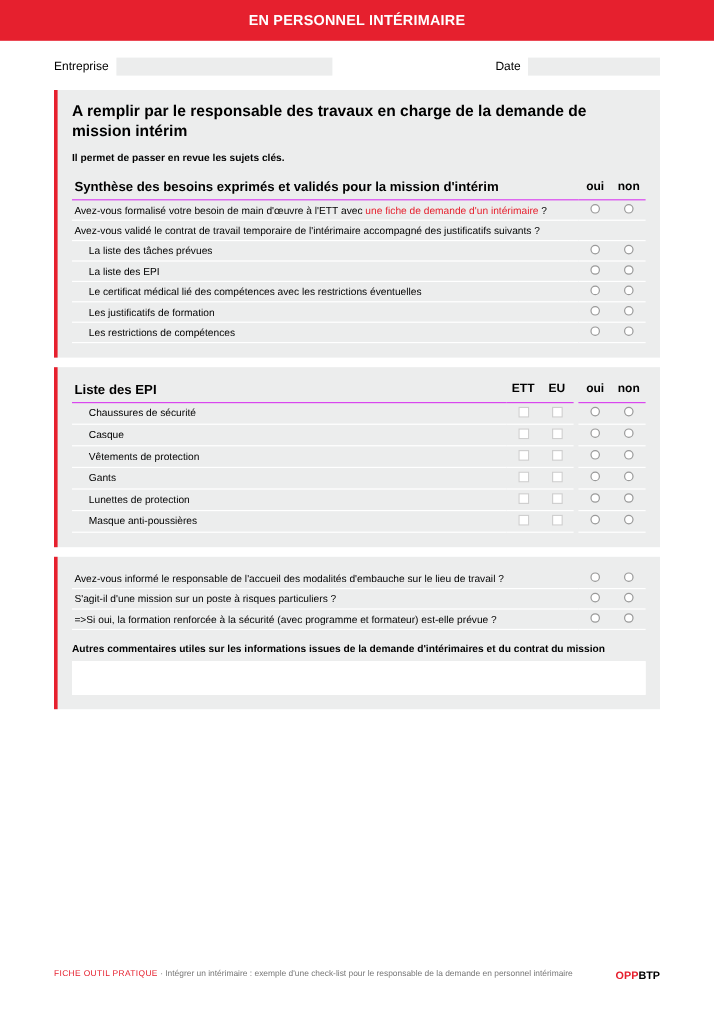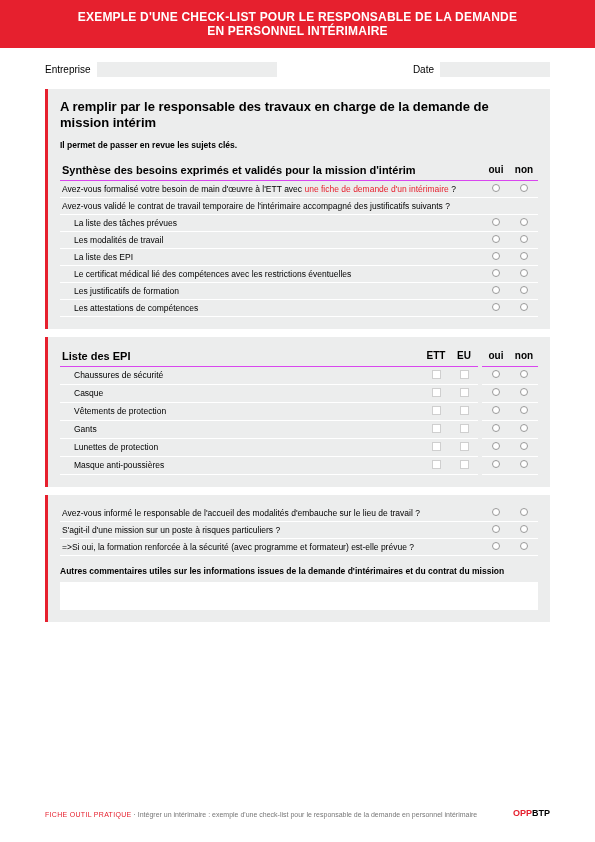--- a/index.html
+++ b/index.html
@@ -109,33 +109,31 @@
     width: 100%;
   }
 
   .footer {
     position: absolute;
     bottom: 24px;
     left: 45px;
     right: 45px;
     display: flex;
     justify-content: space-between;
-    align-items: flex-end;
     font-size: 7px;
   }
   .footer-left { color: #777; }
   .footer-left .red { color: #e6202e; letter-spacing: .3px; }
   .footer-right { font-weight: bold; font-size: 9px; }
   .footer-right .o { color: #e6202e; }
 </style>
 </head>
 <body>
 
 <div class="header-band">
-  <div>EXEMPLE D'UNE CHECK-LIST POUR LE RESPONSABLE DE LA DEMANDE</div>
   <div>EN PERSONNEL INTÉRIMAIRE</div>
 </div>
 
 <div class="content">
 
   <div class="meta-row">
     <div class="meta-field">
       <span>Entreprise</span>
       <input class="entreprise-input" value="" style="">
     </div>
@@ -167,41 +165,36 @@
         <td class="label">Avez-vous validé le contrat de travail temporaire de l'intérimaire accompagné des justificatifs suivants ?</td>
         <td class="col"></td>
             <td class="col"></td>
       </tr>
       <tr class="indent">
         <td class="label">La liste des tâches prévues</td>
         <td class="col"><span class="radio-dot"></span></td>
         <td class="col"><span class="radio-dot"></span></td>
       </tr>
       <tr class="indent">
-        <td class="label">Les modalités de travail</td>
-        <td class="col"><span class="radio-dot"></span></td>
-        <td class="col"><span class="radio-dot"></span></td>
-      </tr>
-      <tr class="indent">
         <td class="label">La liste des EPI</td>
         <td class="col"><span class="radio-dot"></span></td>
         <td class="col"><span class="radio-dot"></span></td>
       </tr>
       <tr class="indent">
         <td class="label">Le certificat médical lié des compétences avec les restrictions éventuelles</td>
         <td class="col"><span class="radio-dot"></span></td>
         <td class="col"><span class="radio-dot"></span></td>
       </tr>
       <tr class="indent">
         <td class="label">Les justificatifs de formation</td>
         <td class="col"><span class="radio-dot"></span></td>
         <td class="col"><span class="radio-dot"></span></td>
       </tr>
       <tr class="indent">
-        <td class="label">Les attestations de compétences</td>
+        <td class="label">Les restrictions de compétences</td>
         <td class="col"><span class="radio-dot"></span></td>
         <td class="col"><span class="radio-dot"></span></td>
       </tr>
     </tbody>
       </table>
   </div>
 
   <div class="section">
     <table class="check-table">
       <tbody>

